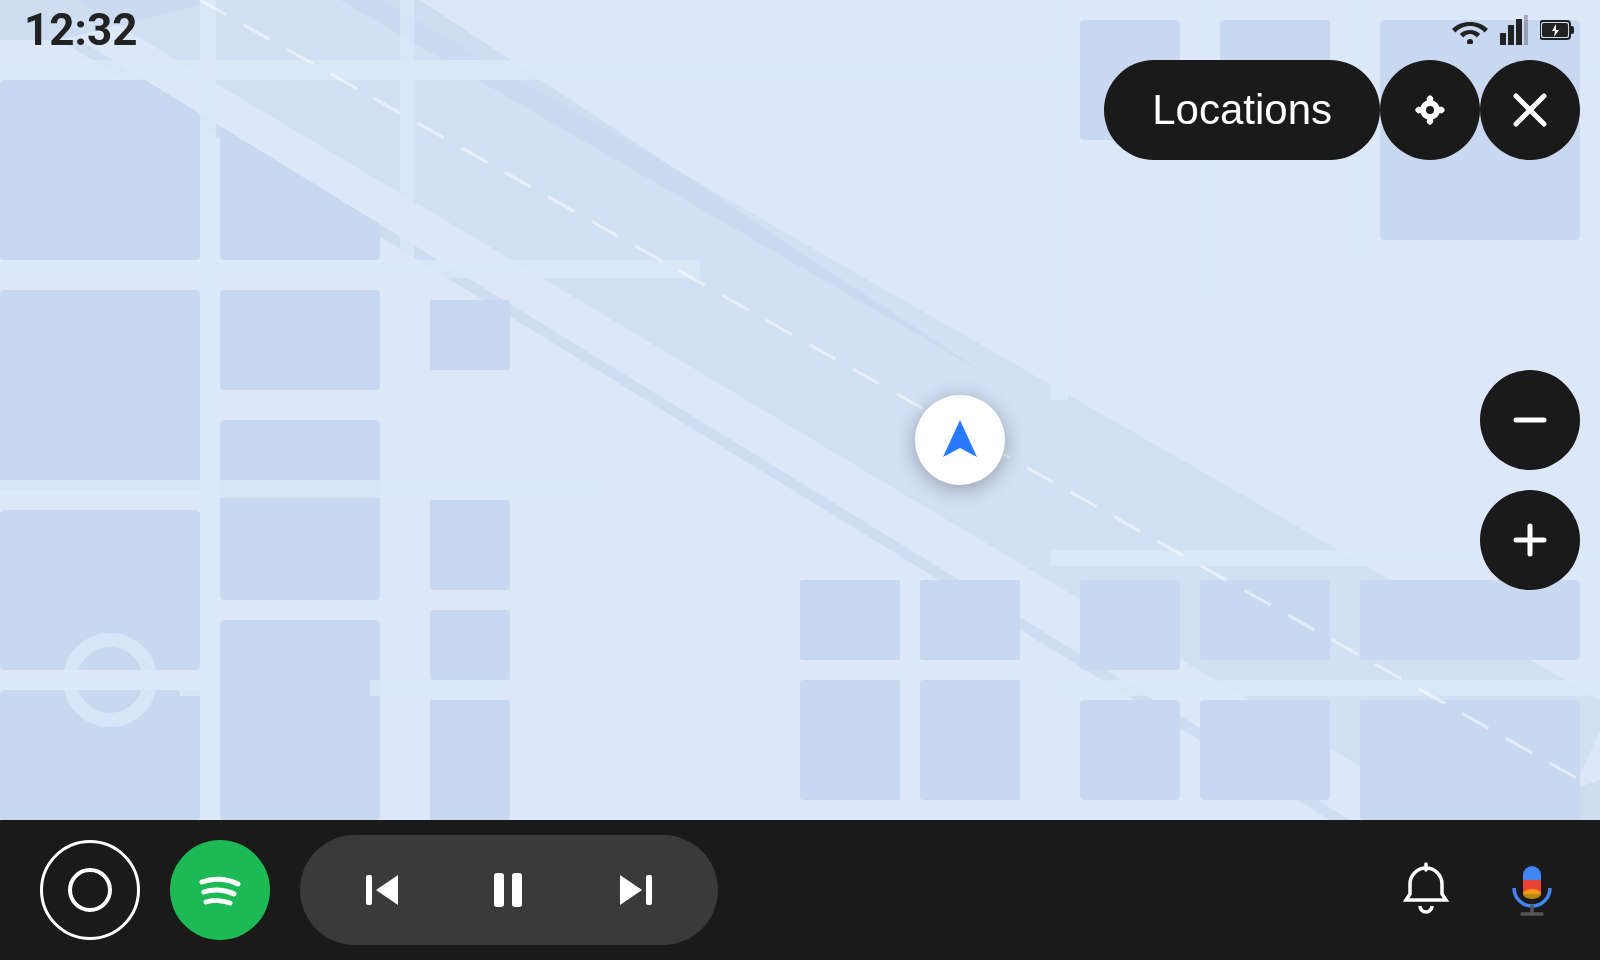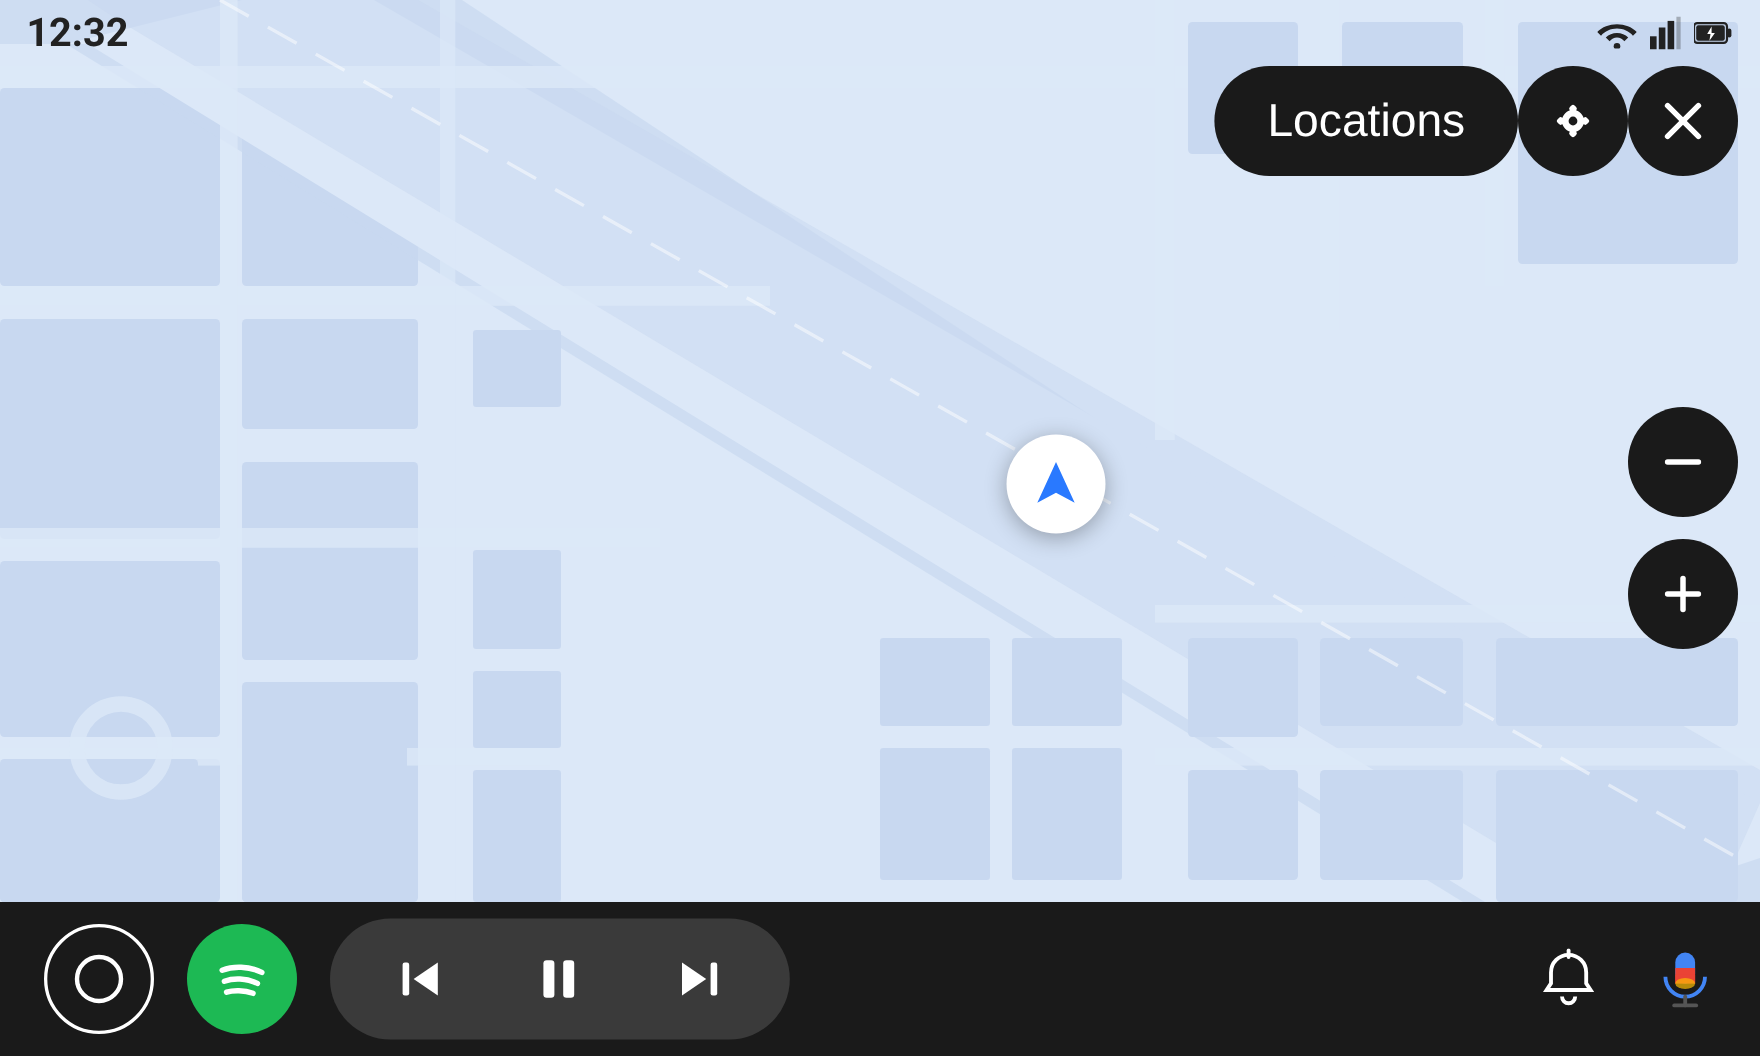--- a/index.html
+++ b/index.html
@@ -41,21 +41,21 @@
       right: 0;
       height: 60px;
       display: flex;
       align-items: center;
       justify-content: space-between;
       padding: 0 24px;
       z-index: 10;
     }
 
     #time {
-      font-size: 36px;
+      font-size: 44px;
       font-weight: bold;
       color: #222;
     }
 
     #status-icons {
       display: flex;
       align-items: center;
       gap: 12px;
     }
 

